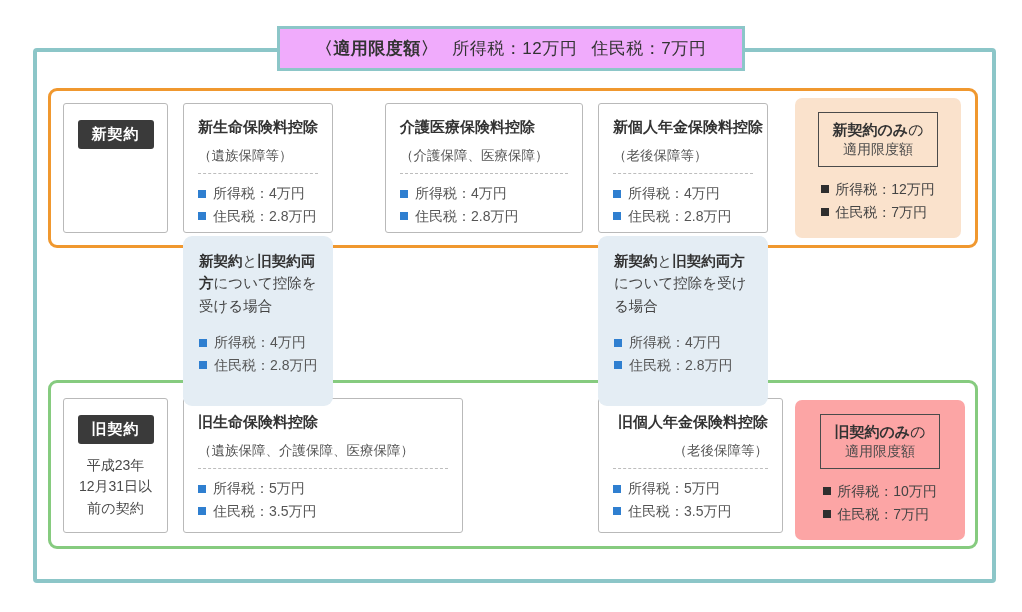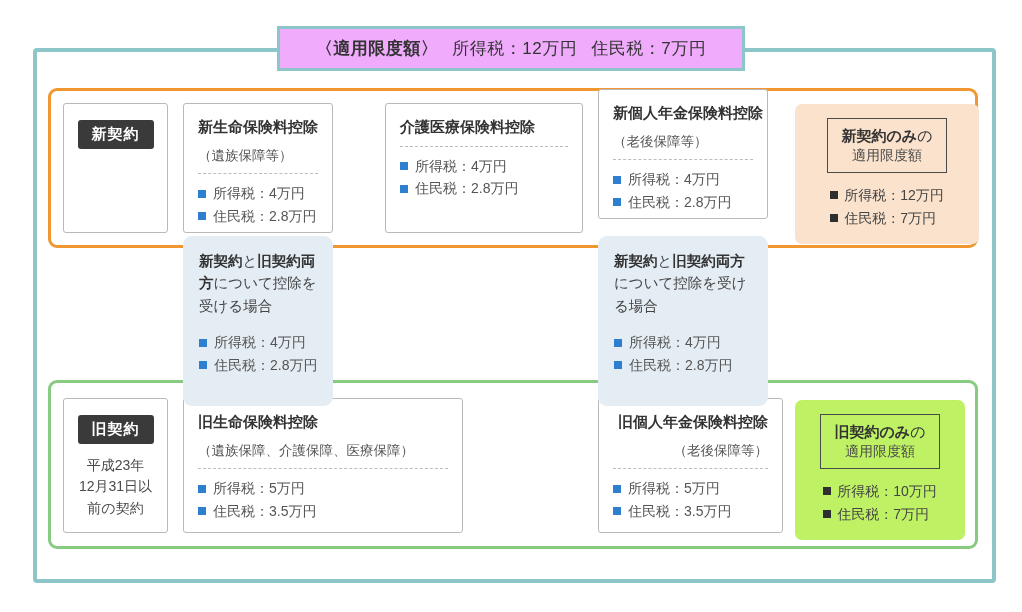--- a/index.html
+++ b/index.html
@@ -70,21 +70,21 @@
     padding:5px 14px;letter-spacing:1px;
   }
   .era-lines{margin-top:11px;font-size:14px;color:#4a4a4a;line-height:1.52;}
 
   
   .limit-box{
     position:absolute;box-sizing:border-box;border-radius:7px;
     padding:14px 0 0 0;text-align:center;
   }
   .limit-box.orange{background:#fae2cc;}
-  .limit-box.green{background:#bef264;}
+  .limit-box.green{background:#fca5a5;}
   .limit-head{
     display:inline-block;border:1px solid #4a4a4a;
     padding:7px 13px 8px 13px;line-height:1.3;background:transparent;
   }
   .limit-head .l1{font-size:15px;color:#333;white-space:nowrap;}
   .limit-head .l1 b{font-weight:bold;}
   .limit-head .l2{font-size:14px;color:#4a4a4a;white-space:nowrap;}
   .limit-list{list-style:none;margin:11px 0 0 0;padding:0;display:inline-block;text-align:left;}
   .limit-list li{
     font-size:14px;color:#444;line-height:1.65;
@@ -106,22 +106,22 @@
   .both-list{list-style:none;margin:14px 0 0 0;padding:0;}
   .both-list li{
     font-size:14px;color:#555;line-height:1.62;
     display:flex;align-items:center;white-space:nowrap;
   }
 
   
   #era-new{left:63px;top:103px;width:105px;height:130px;}
   #card-new-life{left:183px;top:103px;width:150px;height:130px;}
   #card-nursing{left:385px;top:103px;width:198px;height:130px;}
-  #card-new-pension{left:598px;top:89px;width:170px;height:130px;}
-  #limit-new{left:795px;top:104px;width:184px;height:140px;}
+  #card-new-pension{left:598px;top:103px;width:170px;height:130px;}
+  #limit-new{left:795px;top:98px;width:166px;height:140px;}
 
   
   #era-old{left:63px;top:398px;width:105px;height:135px;}
   #card-old-life{left:183px;top:398px;width:280px;height:135px;}
   #card-old-pension{left:598px;top:398px;width:185px;height:135px;text-align:right;}
   #limit-old{left:795px;top:400px;width:170px;height:140px;}
 
   
   #both-left{left:183px;top:236px;width:150px;height:170px;}
   #both-right{left:598px;top:236px;width:170px;height:170px;}
@@ -161,20 +161,21 @@
             <span class="bul"></span>
             <span>住民税：2.8万円</span>
           </li>
       </ul>
     </div>
   </div>
 
   <div class="card" id="card-nursing">
     <div class="card-inner">
       <div class="card-title">介護医療保険料控除</div>
+      <div class="card-sub">（介護保障、医療保障）</div>
       <div class="divider"></div>
       <ul class="blist">
         <li>
             <span class="bul"></span>
             <span>所得税：4万円</span>
           </li>
         <li>
             <span class="bul"></span>
             <span>住民税：2.8万円</span>
           </li>

